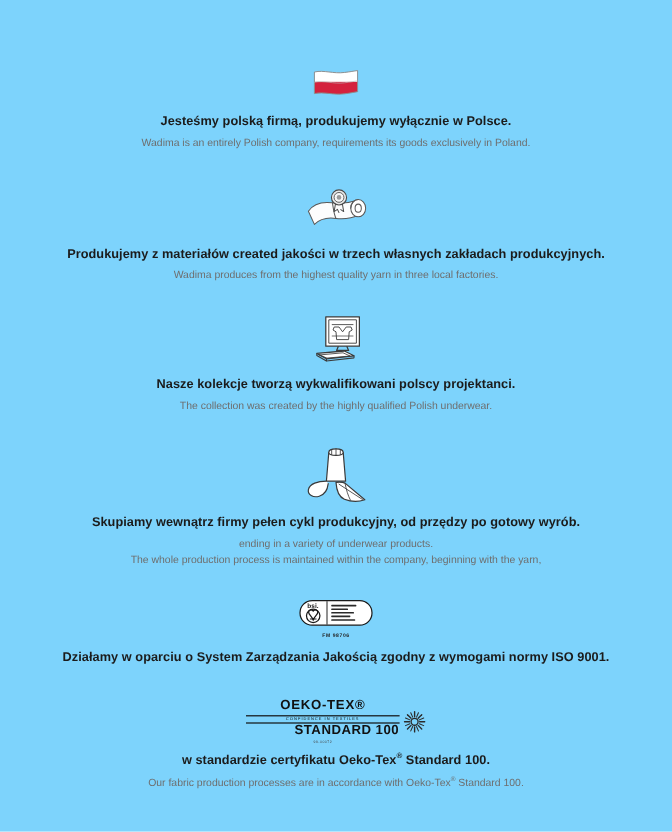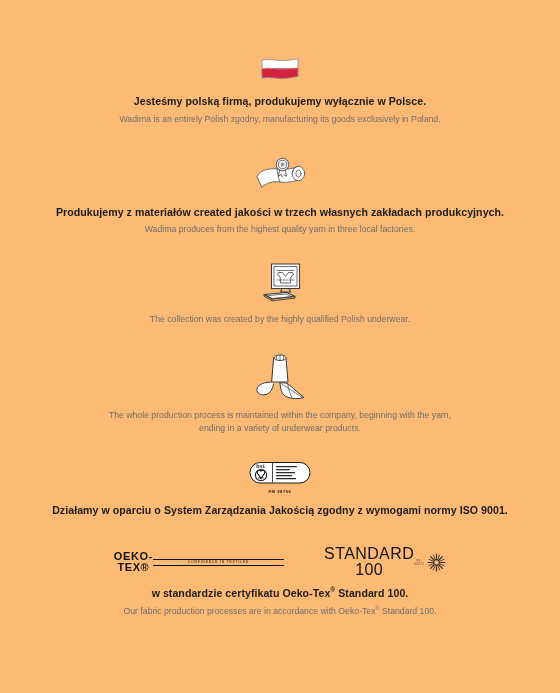--- a/index.html
+++ b/index.html
@@ -10,21 +10,21 @@
     width: 560px;
     height: 693px;
     background: #ffffff;
     font-family: "Liberation Sans", sans-serif;
     color: #2b2b2b;
     overflow: hidden;
   }
   .page {
     width: 560px;
     height: 693px;
-    background: #fdba74;
+    background: #7dd3fc;
     box-sizing: border-box;
     padding: 58px 34px 30px 34px;
     display: flex;
     flex-direction: column;
     align-items: flex-end;
   }
   .feature {
     width: 100%;
     display: flex;
     flex-direction: column;
@@ -63,21 +63,21 @@
 
   
   .oeko {
     display: flex;
     align-items: center;
     justify-content: center;
     gap: 3px;
   }
   .oeko-text {
     display: flex;
-    flex-direction: row;
+    flex-direction: column;
     align-items: center;
     line-height: 1;
   }
   .oeko-l1 {
     font-size: 11px;
     font-weight: bold;
     letter-spacing: 0.6px;
     color: #111;
   }
   .oeko-l2 {
@@ -85,22 +85,22 @@
     letter-spacing: 0.85px;
     color: #111;
     margin: 1.5px 0 1px 0;
     border-top: 0.6px solid #111;
     border-bottom: 0.6px solid #111;
     padding: 1px 0;
     width: 100%;
     text-align: center;
   }
   .oeko-l3 {
-    font-size: 16px;
-    font-weight: normal;
+    font-size: 11px;
+    font-weight: bold;
     letter-spacing: 0.4px;
     color: #111;
     margin-left: 40px;
   }
   .oeko-l4 {
     font-size: 2.9px;
     letter-spacing: 0.4px;
     color: #444;
     margin-top: 1.5px;
   }
@@ -135,21 +135,21 @@
         <g clip-path="url(#flagClip)">
           <rect x="0" y="0" width="40" height="10.8" fill="#FFFFFF"></rect>
           <rect x="0" y="10.2" width="40" height="12" fill="#D4213D"></rect>
         </g>
         <path d="M2,2 C10,0.2 18,3.6 27,2.4 C32,1.8 35,1.2 38,0.8
                  L38,18.4 C35,18.8 32,19.6 27,20.2 C18,21.4 10,18.2 2,20 Z" fill="none" stroke="#8c8c8c" stroke-width="0.8"></path>
         <path d="M2,10.6 C10,8.8 18,12.2 27,11.0 C32,10.4 35,9.8 38,9.4" fill="none" stroke="#b8b8b8" stroke-width="0.55"></path>
       </svg>
     </div>
     <p class="f-title">Jesteśmy polską firmą, produkujemy wyłącznie w Polsce.</p>
-    <p class="f-sub">Wadima is an entirely Polish zgodny, manufacturing its goods exclusively in Poland.</p>
+    <p class="f-sub">Wadima is an entirely Polish company, requirements its goods exclusively in Poland.</p>
   </div>
 
   <div class="sp-1"></div>
 
   <div class="feature">
     <div class="feature-icon">
       <svg width="58" height="40" viewBox="0 0 58 40">
         <g fill="none" stroke="#595959" stroke-width="0.85" stroke-linejoin="round" stroke-linecap="round">
 
           <path d="M6,20 C10,14 18,12 26,13 C34,14 40,13 46,11
@@ -193,20 +193,21 @@
 
           <path d="M27,26.5 L25.5,30 L35.5,30 L34,26.5"></path>
 
           <path d="M9,32.5 L32,30.5 L40,34.5 L17,37 Z" fill="#ffffff"></path>
           <path d="M11,33.8 L30.8,32 L36.8,34.7 L17.5,36.4 Z" stroke-width="0.7"></path>
           <path d="M9,32.5 L9,34.3 L17,38.8 L17,37" stroke-width="0.9"></path>
           <path d="M40,34.5 L40,36.2 L17,38.8" stroke-width="0.9"></path>
         </g>
       </svg>
     </div>
+    <p class="f-title">Nasze kolekcje tworzą wykwalifikowani polscy projektanci.</p>
     <p class="f-sub">The collection was created by the highly qualified Polish underwear.</p>
   </div>
 
   <div class="sp-3"></div>
 
   <div class="feature">
     <div class="feature-icon">
       <svg width="62" height="48" viewBox="0 0 62 48">
         <g fill="none" stroke="#3a3a3a" stroke-width="1" stroke-linejoin="round" stroke-linecap="round">
 
@@ -219,22 +220,23 @@
           <path d="M23,30 C16,30 9,32 8,37 C7.2,41.2 12,44 17,42.5
                    C21.5,41.2 24,36.5 24.5,32" fill="#ffffff"></path>
 
           <path d="M31,31 C33,30.8 36,30.6 38.5,31.6 L55,45.5
                    C50,47.2 43,47 38,45 C33.5,43.2 31.5,39 31,31 Z" fill="#ffffff"></path>
           <path d="M33.5,32.5 L53,45.2" stroke-width="0.7"></path>
           <path d="M38.5,31.6 C39.5,37 41,42 43,45.8" stroke-width="0.7"></path>
         </g>
       </svg>
     </div>
+    <p class="f-title">Skupiamy wewnątrz firmy pełen cykl produkcyjny, od przędzy po gotowy wyrób.</p>
+    <p class="f-sub">ending in a variety of underwear products.</p>
     <p class="f-sub">The whole production process is maintained within the company, beginning with the yarn,</p>
-    <p class="f-sub">ending in a variety of underwear products.</p>
   </div>
 
   <div class="sp-4"></div>
 
   <div class="feature">
     <div class="feature-icon">
       <div class="bsi">
         <svg width="62" height="26" viewBox="0 0 62 26">
 
           <rect x="1" y="1.5" width="60" height="20.5" rx="10.2" ry="10.2" fill="#ffffff" stroke="#1a1a1a" stroke-width="1"></rect>

